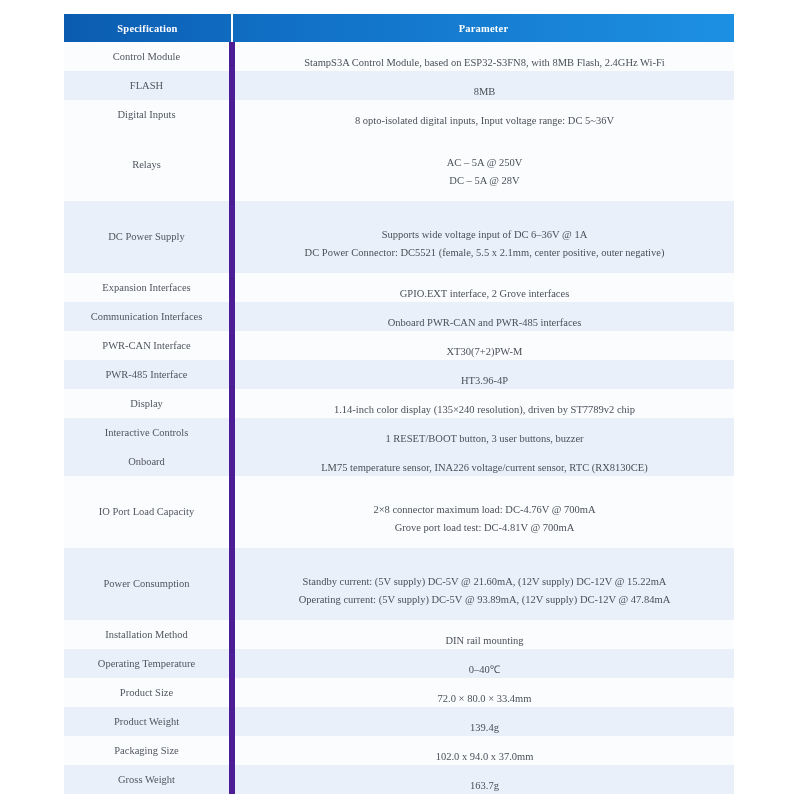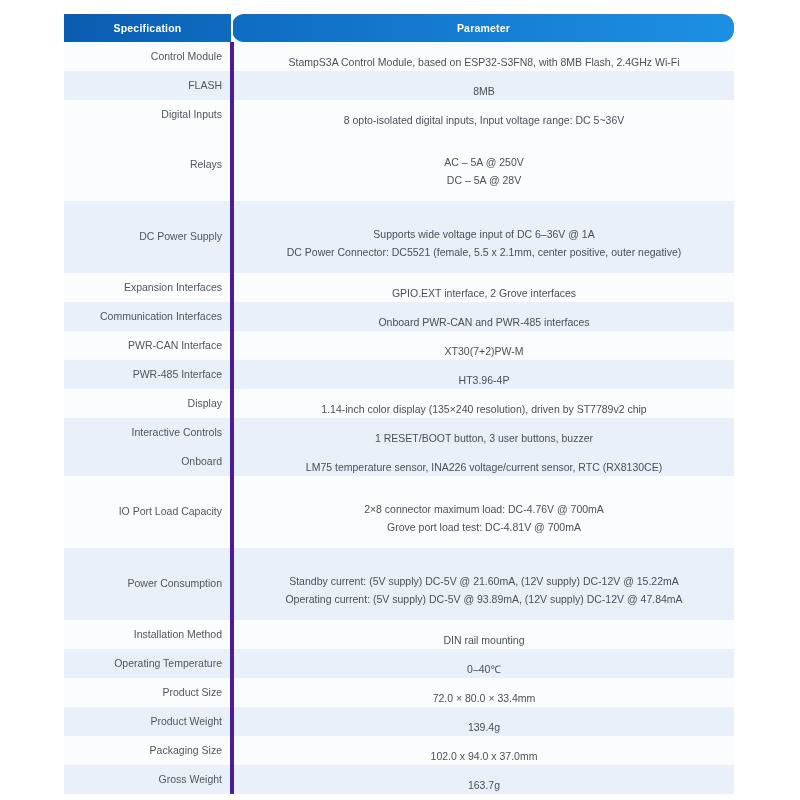--- a/index.html
+++ b/index.html
@@ -12,20 +12,21 @@
     height: 800px;
     font-family: "Liberation Sans", sans-serif;
     overflow: hidden;
   }
 
   #spec-table-wrap {
     position: absolute;
     left: 64px;
     top: 14px;
     width: 670px;
+    font-family: Liberation Serif, serif;
   }
 
   table.spec-table {
     width: 670px;
     border-collapse: collapse;
     table-layout: fixed;
   }
 
   table.spec-table col.col-spec  { width: 168px; }
   table.spec-table col.col-param { width: 502px; }
@@ -40,35 +41,33 @@
     font-size: 10.5px;
     font-weight: bold;
     letter-spacing: 0.2px;
   }
   th.head-spec {
     background: linear-gradient(to right, #0b5cb0 0%, #0f6bc0 100%);
     border-right: 2px solid #ffffff;
   }
   th.head-param {
     background: linear-gradient(to right, #0f6cc1 0%, #1d90e3 100%);
-    border-radius: 12px;
   }
 
   tbody tr.spec-row td {
     padding: 0 8px;
     vertical-align: middle;
     text-align: center;
     color: #4a5058;
     font-size: 10.5px;
     line-height: 1.45;
   }
   tbody tr.spec-row td.cell-spec {
     color: #50565e;
-    border-right: 4px solid #4c1d95;
-    text-align: right;
+    border-right: 6px solid #4c1d95;
   }
   tbody tr.spec-row td.cell-param {
     color: #4a5058;
   }
 
   tbody tr.row-even td { background: #fbfcfe; }
   tbody tr.row-odd  td { background: #e9f0f9; }
 
   td .param-line {
     display: block;

